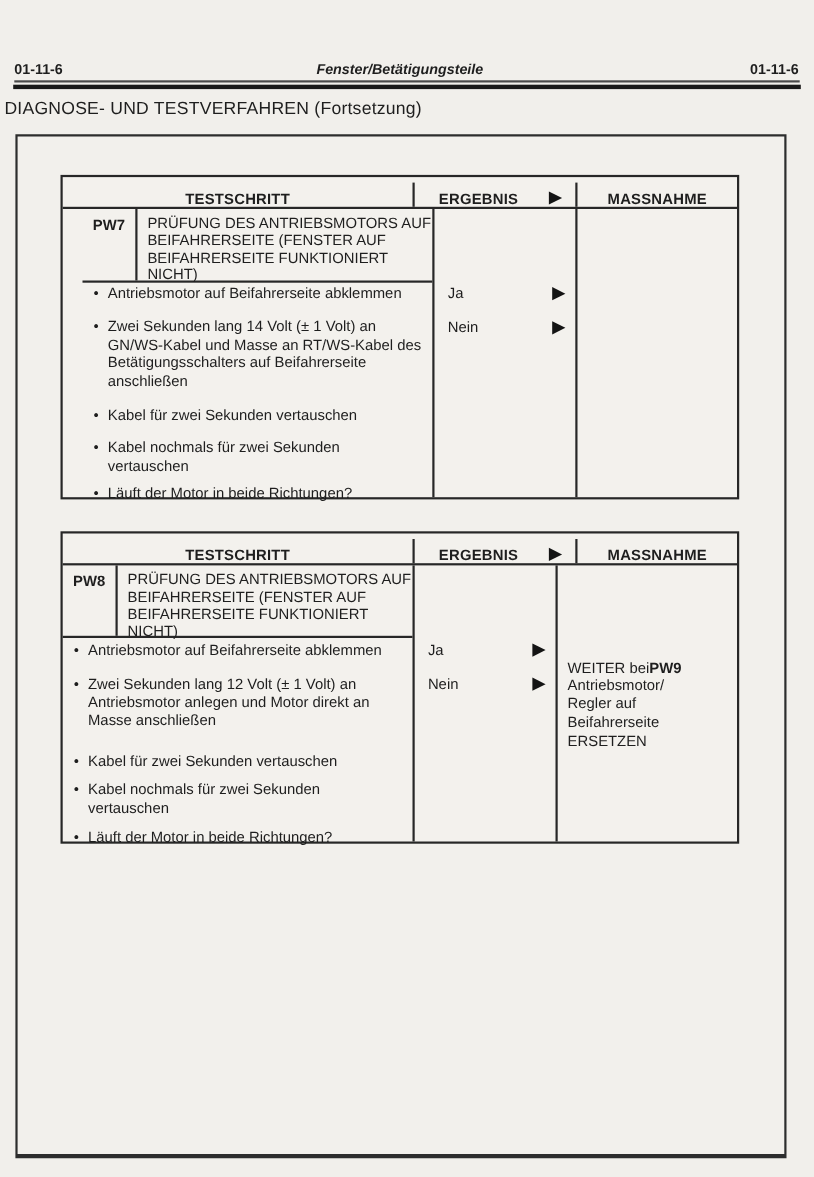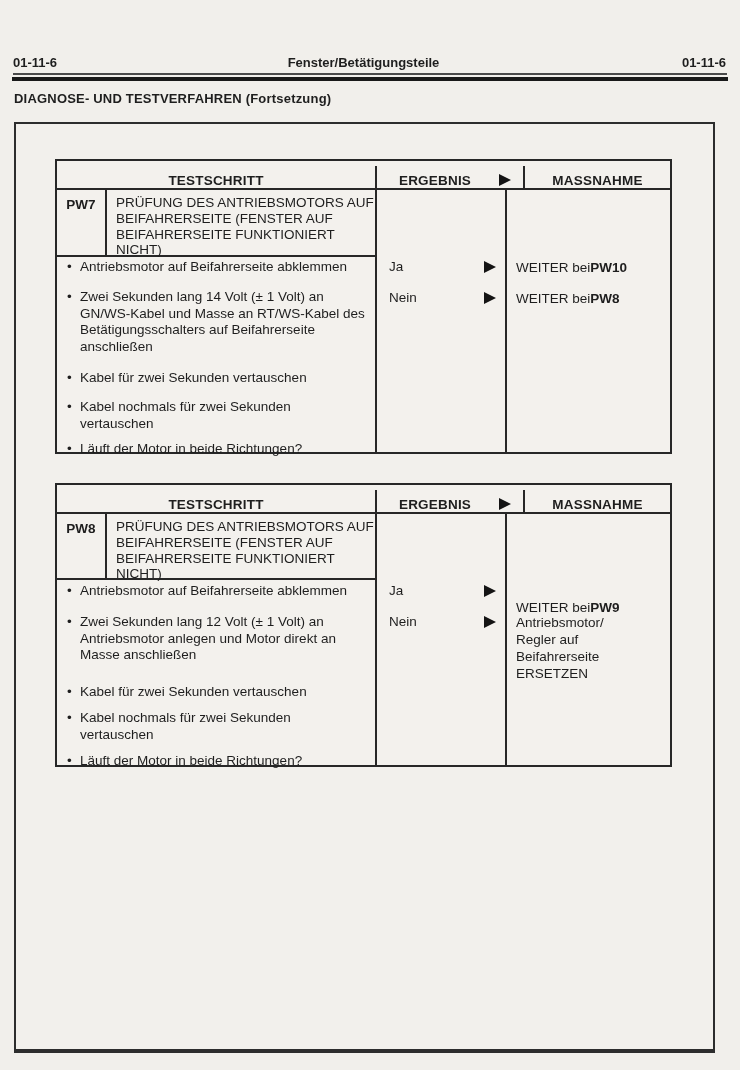--- a/index.html
+++ b/index.html
@@ -6,43 +6,43 @@
   body{
     width:740px;height:1070px;position:relative;overflow:hidden;
     background:#f1efeb;
     font-family:"Liberation Sans", sans-serif;
     color:#1e1e1e;
     -webkit-font-smoothing:antialiased;
   }
   
   .page-header{position:absolute;top:55px;left:13px;right:14px;height:16px;font-size:13px;font-weight:bold;}
   .ph-left{position:absolute;left:0;top:0;}
-  .ph-center{position:absolute;left:0;right:12px;top:0;text-align:center;}
+  .ph-center{position:absolute;left:0;right:12px;top:0;text-align:center;font-style:italic;}
   .ph-right{position:absolute;right:0;top:0;}
   .rule-thin{position:absolute;top:73px;left:13px;right:13px;height:2px;background:#4a4a4a;}
   .rule-thick{position:absolute;top:77px;left:12px;right:12px;height:4px;background:#191919;}
   
-  .section-title{position:absolute;top:91px;left:14px;font-size:13px;font-weight:bold;letter-spacing:.2px;}
+  .section-title{position:absolute;top:91px;left:4px;font-size:16px;font-weight:normal;letter-spacing:.2px;}
   
   .content-box{
     position:absolute;left:14px;top:122px;width:701px;height:931px;
     border:2px solid #2d2d2d;border-bottom-width:4px;box-sizing:border-box;
     background:#f2f0ec;
   }
   
   .ttable{position:absolute;left:55px;width:617px;border:2px solid #272727;box-sizing:border-box;background:#f3f1ed;}
   .t1{top:159px;height:295px;}
   .t2{top:483px;height:284px;}
   .thead{display:flex;height:29px;border-bottom:2px solid #272727;box-sizing:border-box;align-items:flex-end;}
   .th{box-sizing:border-box;font-weight:bold;font-size:13.5px;text-align:center;padding-top:7px;position:relative;letter-spacing:.2px;}
   .th1{width:320px;border-right:2px solid #272727;}
   .th2{width:148px;border-right:2px solid #272727;padding-right:30px;}
   .th3{flex:1;}
   .tbody{display:flex;box-sizing:border-box;}
-  .t1 .tbody{height:262px;}
+  .t1 .tbody{height:262px;margin-left:18px;}
   .t2 .tbody{height:251px;}
   .td{position:relative;box-sizing:border-box;}
   .td1{width:320px;border-right:2px solid #272727;}
   .td2{width:130px;border-right:2px solid #272727;}
   .td3{flex:1;}
   
   .pwrow{display:flex;border-bottom:2px solid #272727;box-sizing:border-box;}
   .t1 .pwrow{height:67px;}
   .t2 .pwrow{height:66px;}
   .pwcode{width:50px;border-right:2px solid #272727;box-sizing:border-box;font-weight:bold;font-size:13.5px;text-align:center;padding-top:7px;}
@@ -117,24 +117,20 @@
           <span class="dot">•</span>
           <span class="stxt">Läuft der Motor in beide Richtungen?</span>
         </div>
     </div>
     <div class="td td2">
       <div class="rlabel rl1">Ja</div>
       <div class="rlabel rl2">Nein</div>
       <span class="arrow ar1"></span>
       <span class="arrow ar2"></span>
     </div>
-    <div class="td td3">
-      <div class="action ac1"><span>WEITER bei</span><b>PW10</b></div>
-      <div class="action ac2"><span>WEITER bei</span><b>PW8</b></div>
-    </div>
   </div>
 </div>
 
 <div class="ttable t2">
   <div class="thead">
     <div class="th th1">TESTSCHRITT</div>
     <div class="th th2">
       <span>ERGEBNIS</span>
       <span class="head-arrow"></span>
     </div>

